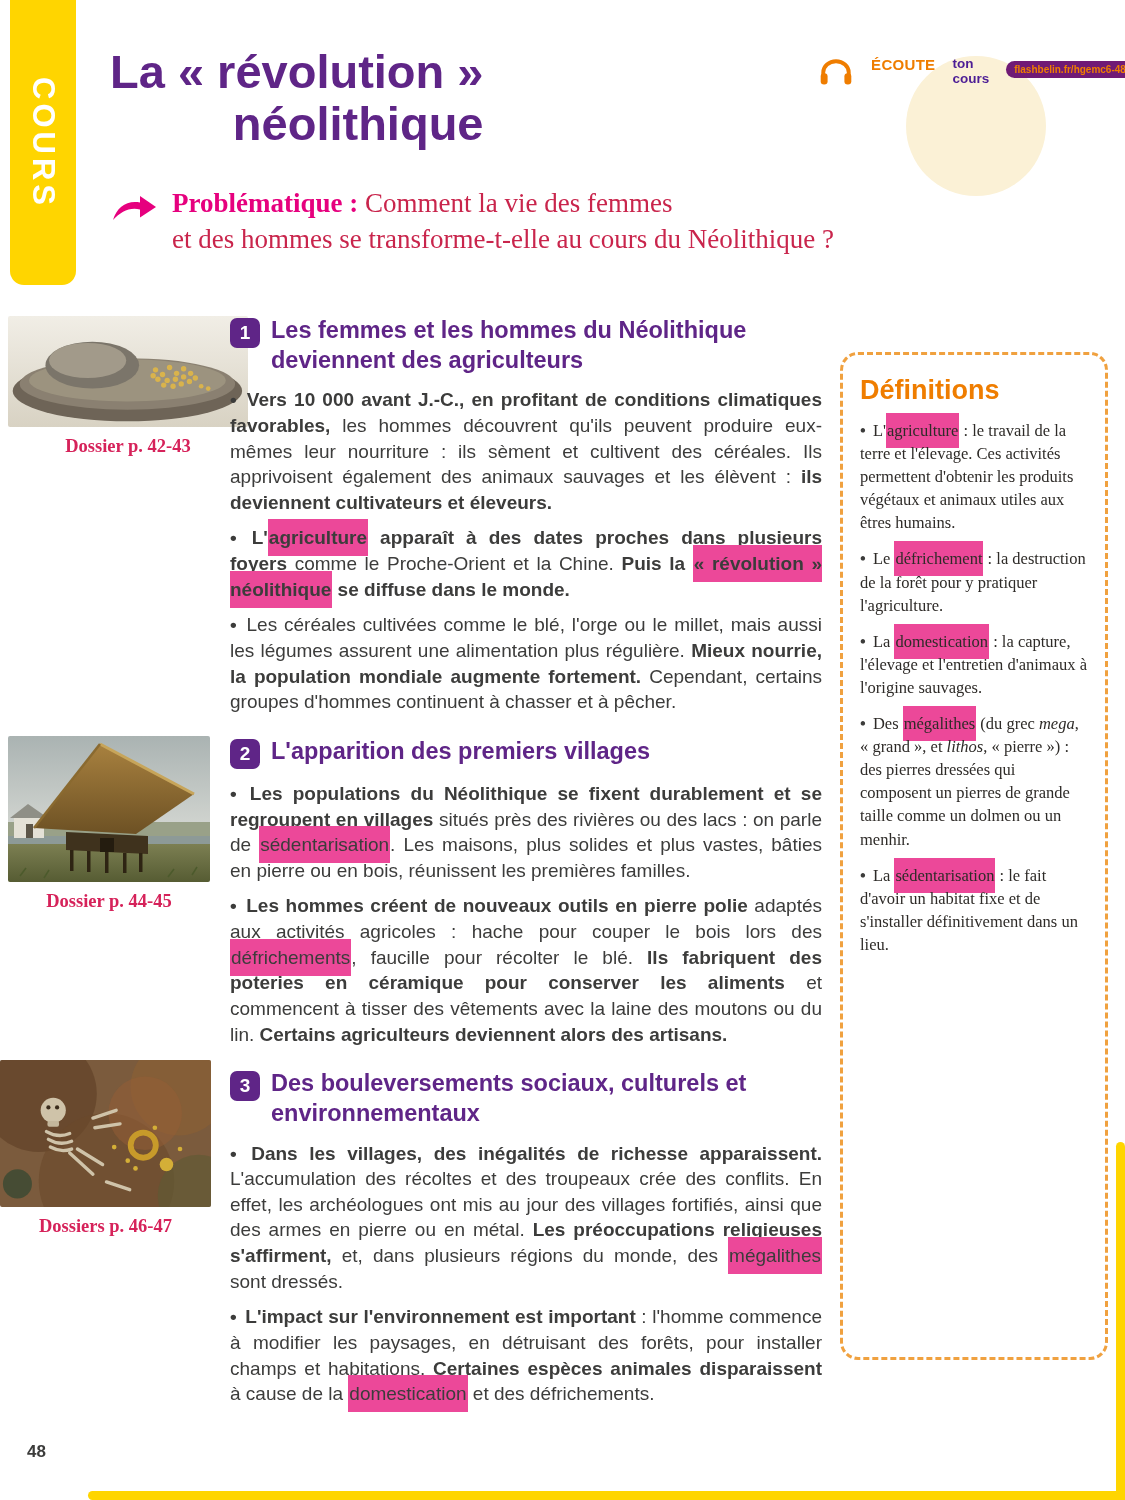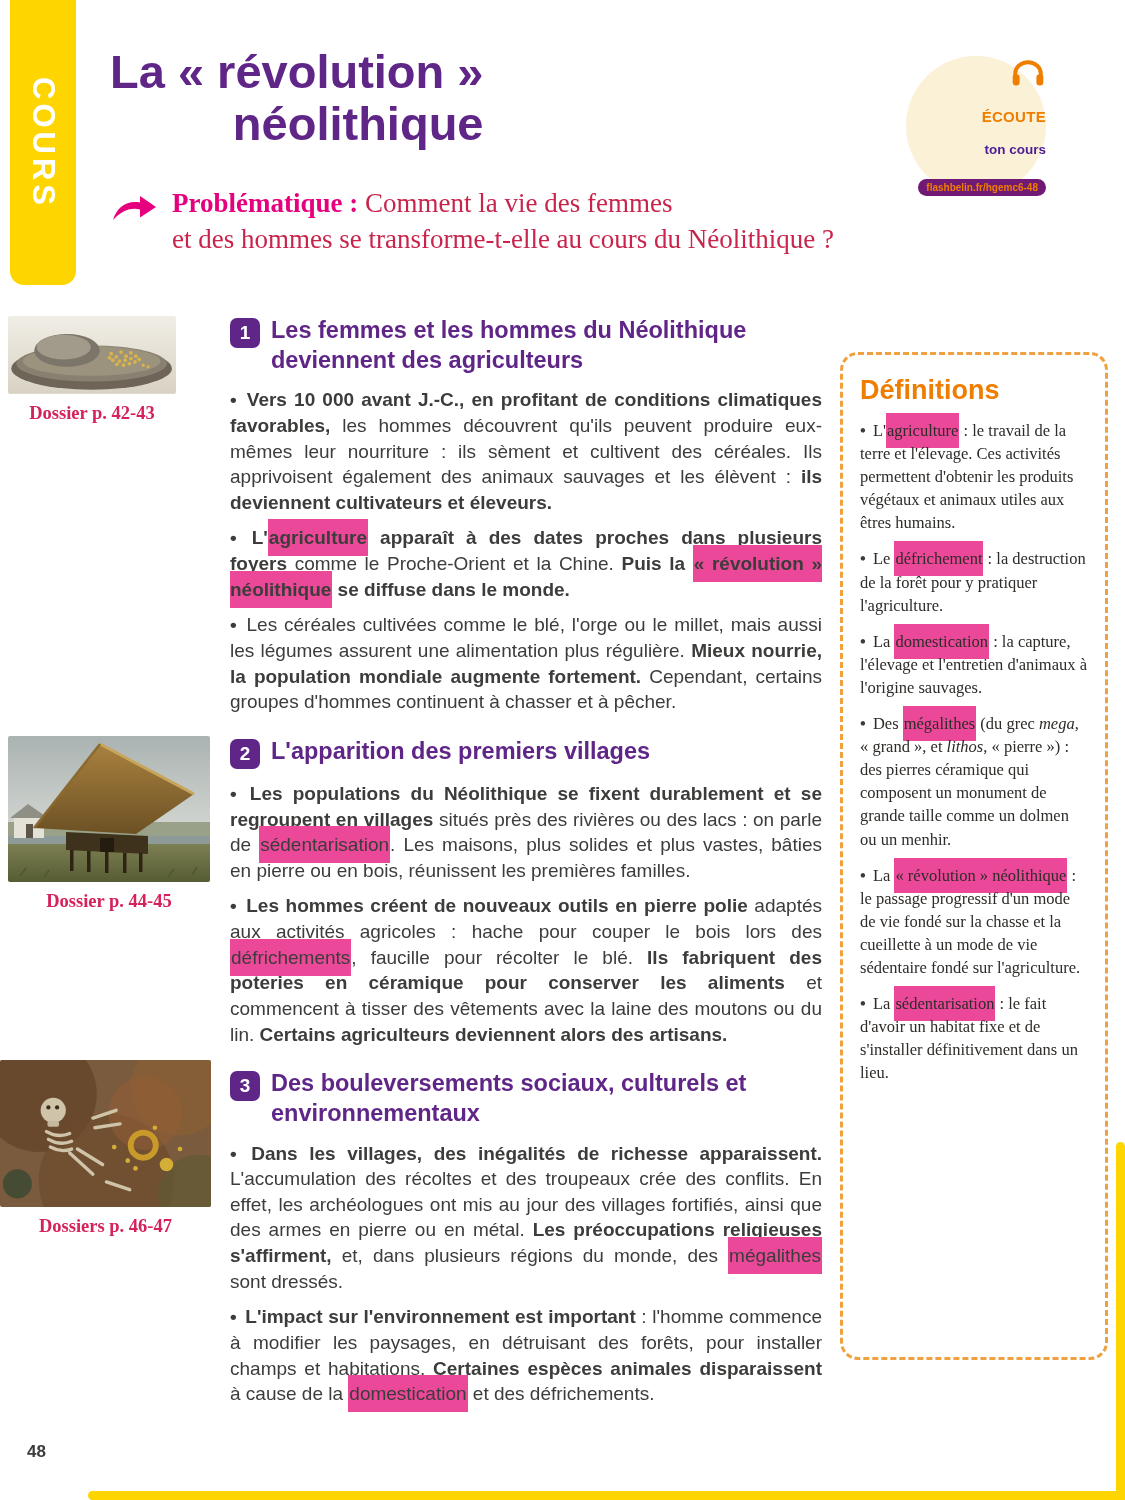--- a/index.html
+++ b/index.html
@@ -33,37 +33,37 @@
     display:flex;gap:14px;align-items:flex-start;
   }
   .prob-arrow{flex:0 0 auto;margin-top:8px}
   .prob-text{
     font-family:"Liberation Serif",serif;font-size:27px;line-height:1.32;color:#c9254c;
   }
   .prob-label{color:#e6007e;font-weight:700}
 
   .listen-badge{
     position:absolute;left:906px;top:56px;width:140px;height:140px;border-radius:50%;
-    background:#fbf1d6;display:flex;flex-direction:column;align-items:flex-end;justify-content:center;gap:17px;
+    background:#fbf1d6;display:flex;flex-direction:row;align-items:flex-start;justify-content:center;gap:17px;
   }
   .listen-line1{font-size:15px;font-weight:800;color:#ef7d00;letter-spacing:.3px}
   .listen-line2{font-size:13.5px;font-weight:700;color:#4c1d95}
   .listen-url{
     margin-top:5px;background:#701a75;border-radius:10px;padding:3px 8px;
     font-size:10px;font-weight:700;color:#ef7d00;white-space:nowrap;
   }
 
   
   .fig{position:absolute}
   .fig svg{display:block;width:100%;height:auto;border-radius:2px}
   .fig-caption{
     text-align:center;margin-top:9px;
     font-family:"Liberation Serif",serif;font-weight:700;font-size:18.5px;color:#d6225a;
   }
-  .fig1{left:8px;top:316px;width:168px}
+  .fig1{left:8px;top:316px;width:240px}
   .fig2{left:8px;top:736px;width:202px}
   .fig3{left:0px;top:1060px;width:211px}
 
   
   .main-col{position:absolute;left:230px;top:316px;width:592px}
   .section + .section{margin-top:22px}
   .sec-head{display:flex;gap:11px;margin-bottom:12px}
   .sec-num{
     flex:0 0 auto;width:30px;height:30px;margin-top:2px;background:#5f2587;color:#fff;
     border-radius:7px;display:flex;align-items:center;justify-content:center;
@@ -273,21 +273,20 @@
       <p class="para"><span class="bullet">• </span><span class="b">L'impact sur l'environnement est important</span><span> : l'homme commence à modifier les paysages, en détruisant des forêts, pour installer champs et habitations. </span><span class="b">Certaines espèces animales disparaissent</span><span> à cause de la </span><span class="hl">domestication</span><span> et des défrichements.</span></p>
     </section>
   </main>
 
 <aside class="definitions">
   <h3 class="def-title">Définitions</h3>
   <div id="def-list">
       <p class="def-item"><span class="bullet">• </span><span>L'</span><span class="hl">agriculture</span><span> : le travail de la terre et l'élevage. Ces activités permettent d'obtenir les produits végétaux et animaux utiles aux êtres humains.</span></p>
       <p class="def-item"><span class="bullet">• </span><span>Le </span><span class="hl">défrichement</span><span> : la destruction de la forêt pour y pratiquer l'agriculture.</span></p>
       <p class="def-item"><span class="bullet">• </span><span>La </span><span class="hl">domestication</span><span> : la capture, l'élevage et l'entretien d'animaux à l'origine sauvages.</span></p>
-      <p class="def-item"><span class="bullet">• </span><span>Des </span><span class="hl">mégalithes</span><span> (du grec </span><span class="i">mega</span><span>, « grand », et </span><span class="i">lithos</span><span>, « pierre ») : des pierres céramique qui composent un monument de grande taille comme un dolmen ou un menhir.</span></p>
-      <p class="def-item"><span class="bullet">• </span><span>La </span><span class="hl">« révolution » néolithique</span><span> : le passage progressif d'un mode de vie fondé sur la chasse et la cueillette à un mode de vie sédentaire fondé sur l'agriculture.</span></p>
+      <p class="def-item"><span class="bullet">• </span><span>Des </span><span class="hl">mégalithes</span><span> (du grec </span><span class="i">mega</span><span>, « grand », et </span><span class="i">lithos</span><span>, « pierre ») : des pierres dressées qui composent un pierres de grande taille comme un dolmen ou un menhir.</span></p>
       <p class="def-item"><span class="bullet">• </span><span>La </span><span class="hl">sédentarisation</span><span> : le fait d'avoir un habitat fixe et de s'installer définitivement dans un lieu.</span></p>
     </div>
 </aside>
 
 <div class="page-number">48</div>
 <div class="edge-bottom"></div>
 <div class="edge-right"></div>
 
 </body></html>

